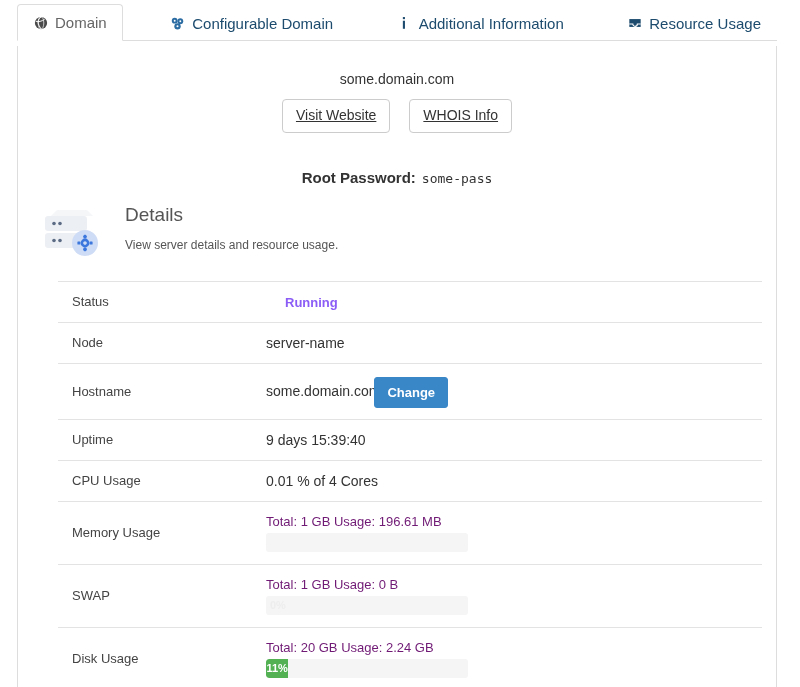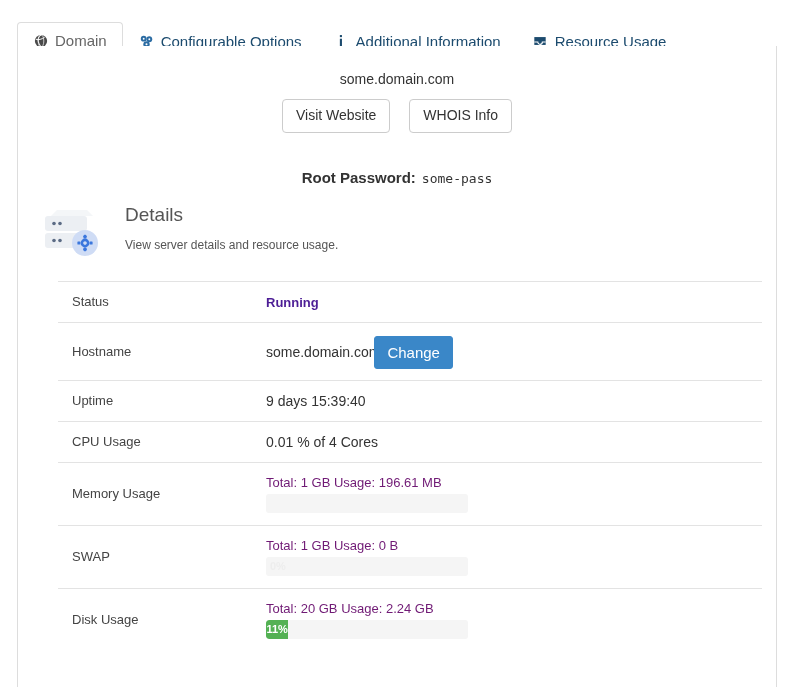--- a/index.html
+++ b/index.html
@@ -14,27 +14,28 @@
     font-size: 14px;
     color: #333333;
     overflow: hidden;
     position: relative;
   }
 
   
   .tab-strip {
     position: absolute;
     left: 17px;
-    top: 22px;
+    top: 4px;
     width: 760px;
     height: 37px;
     display: flex;
     align-items: stretch;
     border-bottom: 1px solid #dddddd;
     box-sizing: border-box;
+    justify-content: space-between;
   }
   .tab {
     display: flex;
     align-items: center;
     gap: 7px;
     padding: 0 15px;
     font-size: 15px;
     color: #1c4b6e;
     cursor: pointer;
     background: transparent;
@@ -83,20 +84,21 @@
   }
   .domain-name {
     font-size: 14px;
     color: #333333;
     margin-bottom: 12px;
   }
   .domain-buttons {
     display: flex;
     justify-content: center;
     gap: 19px;
+    text-decoration: underline;
   }
   .btn-default {
     font-family: "Liberation Sans", sans-serif;
     font-size: 14px;
     color: #333333;
     background: #ffffff;
     border: 1px solid #cccccc;
     border-radius: 4px;
     padding: 6px 13px;
     line-height: 1.4;
@@ -163,32 +165,33 @@
   .details-table td.cell-label {
     width: 180px;
     padding-left: 14px;
     color: #444444;
   }
   .details-table td.cell-value {
     padding-left: 6px;
     font-size: 14px;
   }
   .status-running {
-    color: #4c1d95;
+    color: #8b5cf6;
     font-weight: bold;
     font-size: 13px;
+    margin-left: 19px;
   }
   .hostname-cell {
     position: relative;
     white-space: nowrap;
   }
   .btn-primary {
     font-family: "Liberation Sans", sans-serif;
-    font-size: 15px;
-    font-weight: normal;
+    font-size: 13px;
+    font-weight: bold;
     color: #ffffff;
     background: #3a87c8;
     border: 1px solid #3a87c8;
     border-radius: 3px;
     padding: 7px 12px;
     cursor: pointer;
     position: relative;
     left: -6px;
     top: 1px;
   }
@@ -248,21 +251,21 @@
     <span class="tab-icon">
       <svg viewBox="0 0 16 16" width="15" height="15">
         <circle cx="5" cy="5" r="3.1" fill="#2b6ca3"></circle>
         <circle cx="11" cy="5.6" r="3.1" fill="#2b6ca3"></circle>
         <circle cx="8" cy="11" r="3.4" fill="#2b6ca3"></circle>
         <circle cx="5" cy="5" r="1" fill="#ffffff"></circle>
         <circle cx="11" cy="5.6" r="1" fill="#ffffff"></circle>
         <circle cx="8" cy="11" r="1.1" fill="#ffffff"></circle>
       </svg>
     </span>
-    <span class="tab-label">Configurable Options</span>
+    <span class="tab-label">Configurable Domain</span>
   </div>
 
   <div class="tab">
     <span class="tab-icon">
       <svg viewBox="0 0 16 16" width="14" height="14">
         <rect x="6.7" y="1.2" width="2.4" height="2.4" fill="#1c4b6e"></rect>
         <rect x="6.7" y="5.4" width="2.4" height="9.2" fill="#1c4b6e"></rect>
       </svg>
     </span>
     <span class="tab-label">Additional Information</span>
@@ -321,20 +324,24 @@
     </div>
   </div>
 
   <table class="details-table">
     <tbody>
         <tr>
           <td class="cell-label">Status</td>
           <td class="cell-value"><span class="status-running">Running</span></td>
         </tr>
         <tr>
+          <td class="cell-label">Node</td>
+          <td class="cell-value">server-name</td>
+        </tr>
+        <tr>
           <td class="cell-label">Hostname</td>
           <td class="cell-value hostname-cell"><span>some.domain.com</span><button class="btn-primary">Change</button></td>
         </tr>
         <tr>
           <td class="cell-label">Uptime</td>
           <td class="cell-value">9 days 15:39:40</td>
         </tr>
         <tr>
           <td class="cell-label">CPU Usage</td>
           <td class="cell-value">0.01 % of 4 Cores</td>

